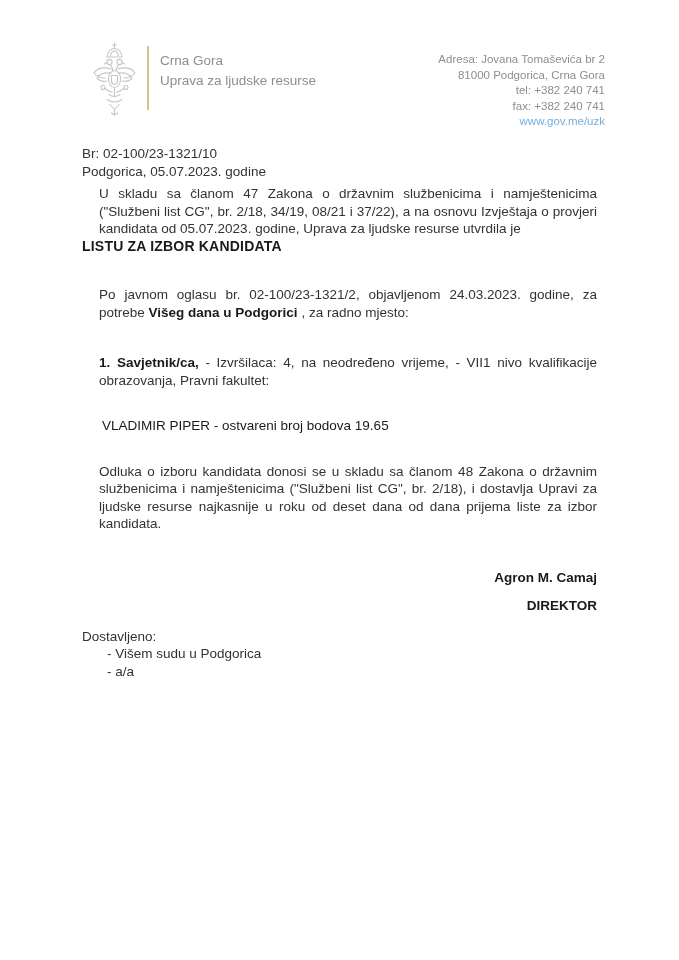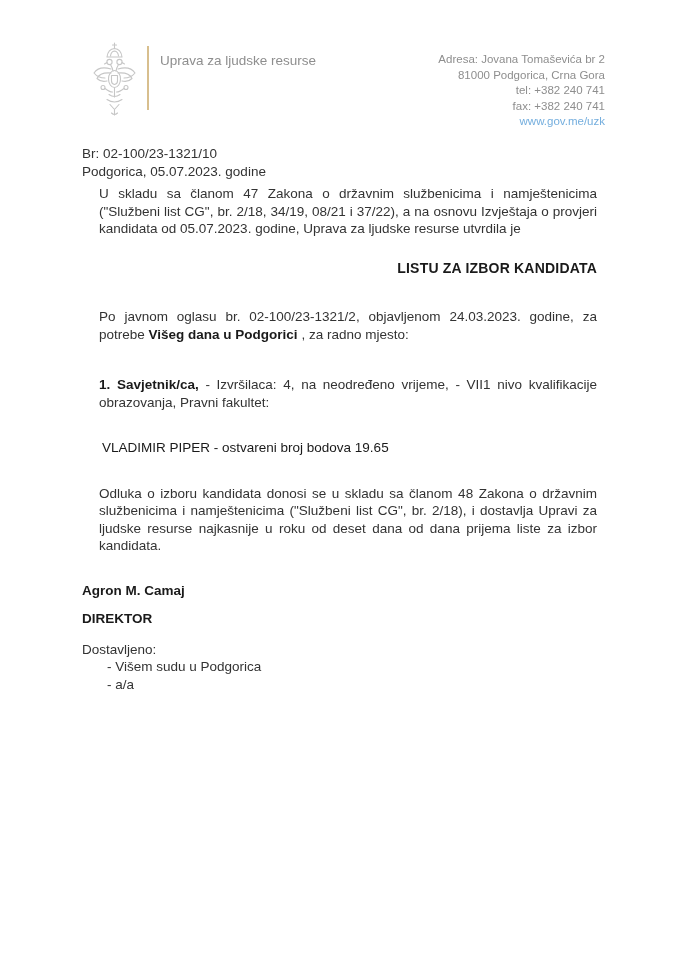--- a/index.html
+++ b/index.html
@@ -16,26 +16,26 @@
   .coat { width: 47px; height: 78px; display: block; }
   .brand-divider { width: 2px; height: 64px; background: var(--divider-gold, #d8bf8e); margin: 4px 0 0 9px; }
   .org { margin: 9px 0 0 11px; color: var(--muted-text, #9a9a9a); font-size: 13.5px; line-height: 20px; white-space: nowrap; }
   .address { position: absolute; right: 74px; top: 52px; text-align: right; font-size: 11.5px; line-height: 15.5px; color: var(--muted-text, #8e8e8e); }
   .address .web { display: block; color: var(--link-blue, #74aede); text-decoration: none; cursor: pointer; }
 
   
   main { position: absolute; left: 82px; top: 145px; width: 515px; font-size: 13.5px; line-height: 17.5px; }
   .just { text-align: justify; margin-left: 17px; }
   .p-intro { margin-top: 5px; }
-  .doc-title { margin-top: 22px; text-align: right; font-size: 14px; font-weight: bold; color: var(--heading-text, #1a1a1a); letter-spacing: 0.2px; }
+  .doc-title { text-align: left; font-size: 14px; font-weight: bold; color: var(--heading-text, #1a1a1a); letter-spacing: 0.2px; }
   .p-vacancy { margin-top: 31px; }
   .p-position { margin-top: 33px; }
   .candidate { margin-top: 28px; padding-left: 20px; font-weight: normal; color: var(--heading-text, #1a1a1a); }
   .p-decision { margin-top: 28px; }
-  .signature { margin-top: 27px; text-align: left; font-weight: bold; color: var(--heading-text, #1a1a1a); }
+  .signature { margin-top: 36px; text-align: right; font-weight: bold; color: var(--heading-text, #1a1a1a); }
   .signer-title { margin-top: 11px; }
   .distribution { margin-top: 13px; }
   .dist-item { padding-left: 25px; }
   b { font-weight: bold; color: var(--heading-text, #1a1a1a); }
 </style>
 </head>
 <body>
 
 <div class="page">
 
@@ -61,20 +61,21 @@
           <path d="M14 46.5 q4.5 3.5 7.5 3.5 M33 46.5 q-4.5 3.5 -7.5 3.5"></path>
           <path d="M23.5 46 v9"></path>
           <path d="M18 52.5 q5.5 4 11 0"></path>
           <path d="M16 57.5 q7.5 5 15 0"></path>
           <path d="M19 62.5 l4.5 5 l4.5 -5"></path>
           <path d="M23.5 68 v5 M20.5 71 q3 3 6 0"></path>
         </g>
       </svg>
       <div class="brand-divider"></div>
       <div class="org">
+        <div>Crna Gora</div>
         <div>Uprava za ljudske resurse</div>
       </div>
     </div>
 
     <div class="address">
       <div>Adresa: Jovana Tomaševića br 2</div>
       <div>81000 Podgorica, Crna Gora</div>
       <div>tel: +382 240 741</div>
       <div>fax: +382 240 741</div>
       <a class="web">www.gov.me/uzk</a>

